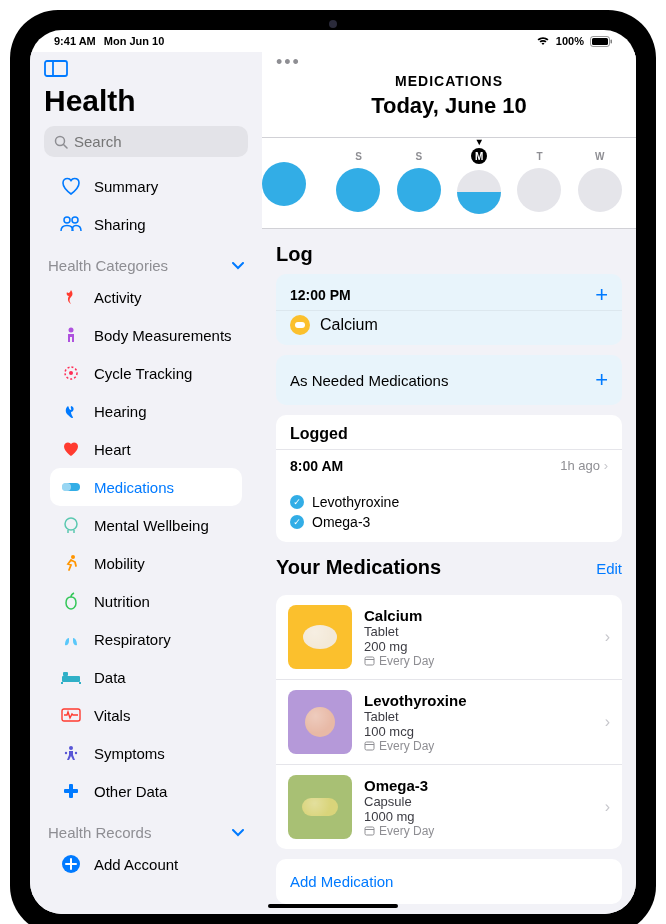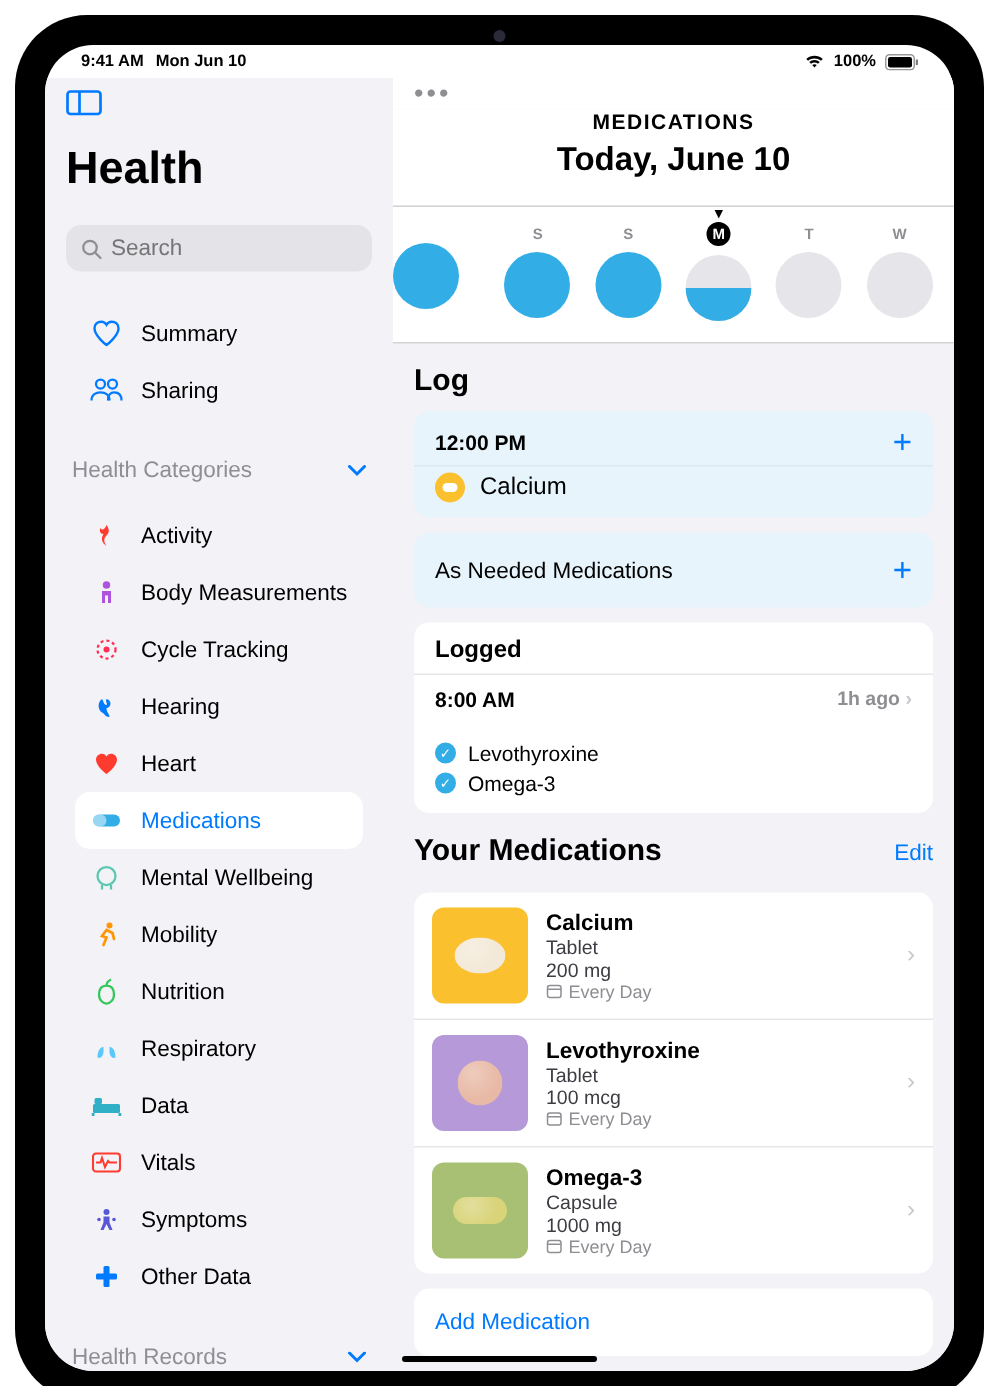--- a/index.html
+++ b/index.html
@@ -5,21 +5,21 @@
 * { box-sizing: border-box; margin: 0; padding: 0; font-family: -apple-system, BlinkMacSystemFont, "Segoe UI", Helvetica, Arial, sans-serif; }
 body { background: #fff; display: flex; justify-content: center; padding: 10px; }
 .device { width: 666px; height: 924px; background: #000; border-radius: 48px; padding: 20px; position: relative; }
 .camera { position: absolute; top: 10px; left: 50%; transform: translateX(-50%); width: 8px; height: 8px; background: #2a2a3a; border-radius: 50%; }
 .screen { width: 100%; height: 100%; background: #fff; border-radius: 32px; overflow: hidden; display: flex; flex-direction: column; }
 .status-bar { height: 22px; display: flex; justify-content: space-between; align-items: center; padding: 0 24px; font-size: 11px; font-weight: 600; }
 .status-left { display: flex; gap: 8px; }
 .status-right { display: flex; gap: 6px; align-items: center; }
 .wifi-icon, .battery-icon { display: inline-flex; align-items: center; }
 .content { flex: 1; display: flex; overflow: hidden; }
-.sidebar { width: 232px; background: #f2f2f7; display: flex; flex-direction: column; padding: 0 0 8px 0; overflow-y: auto; gap: 12px; }
+.sidebar { width: 232px; background: #f2f2f7; display: flex; flex-direction: column; padding: 0 0 8px 0; overflow-y: auto; }
 .sidebar-top { padding: 6px 14px 0 14px; }
 .library-icon { width: 24px; height: 20px; color: #007aff; }
 .app-title { font-size: 30px; font-weight: 700; padding: 6px 14px 8px 14px; }
 .search-wrap { padding: 0 14px 10px 14px; }
 .search { background: #e3e3e8; border-radius: 10px; display: flex; align-items: center; padding: 7px 10px; gap: 6px; }
 .search input { border: none; background: transparent; flex: 1; font-size: 15px; outline: none; }
 .search-icon { color: #8e8e93; }
 .nav-list { list-style: none; padding: 0 20px; }
 .nav-item { display: flex; align-items: center; gap: 12px; padding: 8px 10px; border-radius: 10px; font-size: 15px; cursor: pointer; }
 .nav-item.selected { background: #fff; color: #007aff; }
@@ -49,21 +49,21 @@
 .log-header { display: flex; justify-content: space-between; align-items: center; padding: 8px 14px 2px 14px; font-size: 14px; font-weight: 600; }
 .plus { color: #007aff; font-size: 22px; font-weight: 400; }
 .log-item { display: flex; align-items: center; gap: 10px; padding: 4px 14px 10px 14px; border-top: 0.5px solid rgba(0,0,0,0.05); }
 .pill-dot { width: 20px; height: 20px; background: #fbc02d; border-radius: 50%; display: flex; align-items: center; justify-content: center; }
 .pill-dot .mini { width: 10px; height: 6px; background: #fff; border-radius: 3px; }
 .as-needed { background: #e8f4fb; border-radius: 10px; padding: 12px 14px; display: flex; justify-content: space-between; align-items: center; font-size: 15px; margin-bottom: 10px; }
 .logged-card { background: #fff; border-radius: 10px; }
 .logged-hdr { padding: 10px 14px 6px 14px; font-weight: 600; border-bottom: 0.5px solid #e5e5ea; }
 .logged-body { padding: 8px 14px 10px 14px; }
 .logged-time-row { display: flex; justify-content: space-between; font-size: 14px; font-weight: 600; margin-bottom: 18px; }
-.logged-ago { color: #8e8e93; font-weight: 700; font-size: 13px; }
+.logged-ago { color: #8e8e93; font-weight: 400; font-size: 13px; }
 .logged-med { display: flex; align-items: center; gap: 8px; font-size: 14px; padding: 2px 0; }
 .check { width: 14px; height: 14px; background: #32ade6; border-radius: 50%; display: flex; align-items: center; justify-content: center; color: #fff; font-size: 9px; }
 .your-meds-hdr { display: flex; justify-content: space-between; align-items: baseline; padding: 0 0 8px 0; }
 .edit-link { color: #007aff; font-size: 15px; }
 .med-row { display: flex; align-items: center; gap: 12px; padding: 10px 12px; border-bottom: 0.5px solid #e5e5ea; }
 .med-row:last-of-type { border-bottom: none; }
 .med-img { width: 64px; height: 64px; border-radius: 8px; display: flex; align-items: center; justify-content: center; flex-shrink: 0; }
 .med-img.yellow { background: #fbc02d; }
 .med-img.purple { background: #b599d9; }
 .med-img.green { background: #a8c074; }

